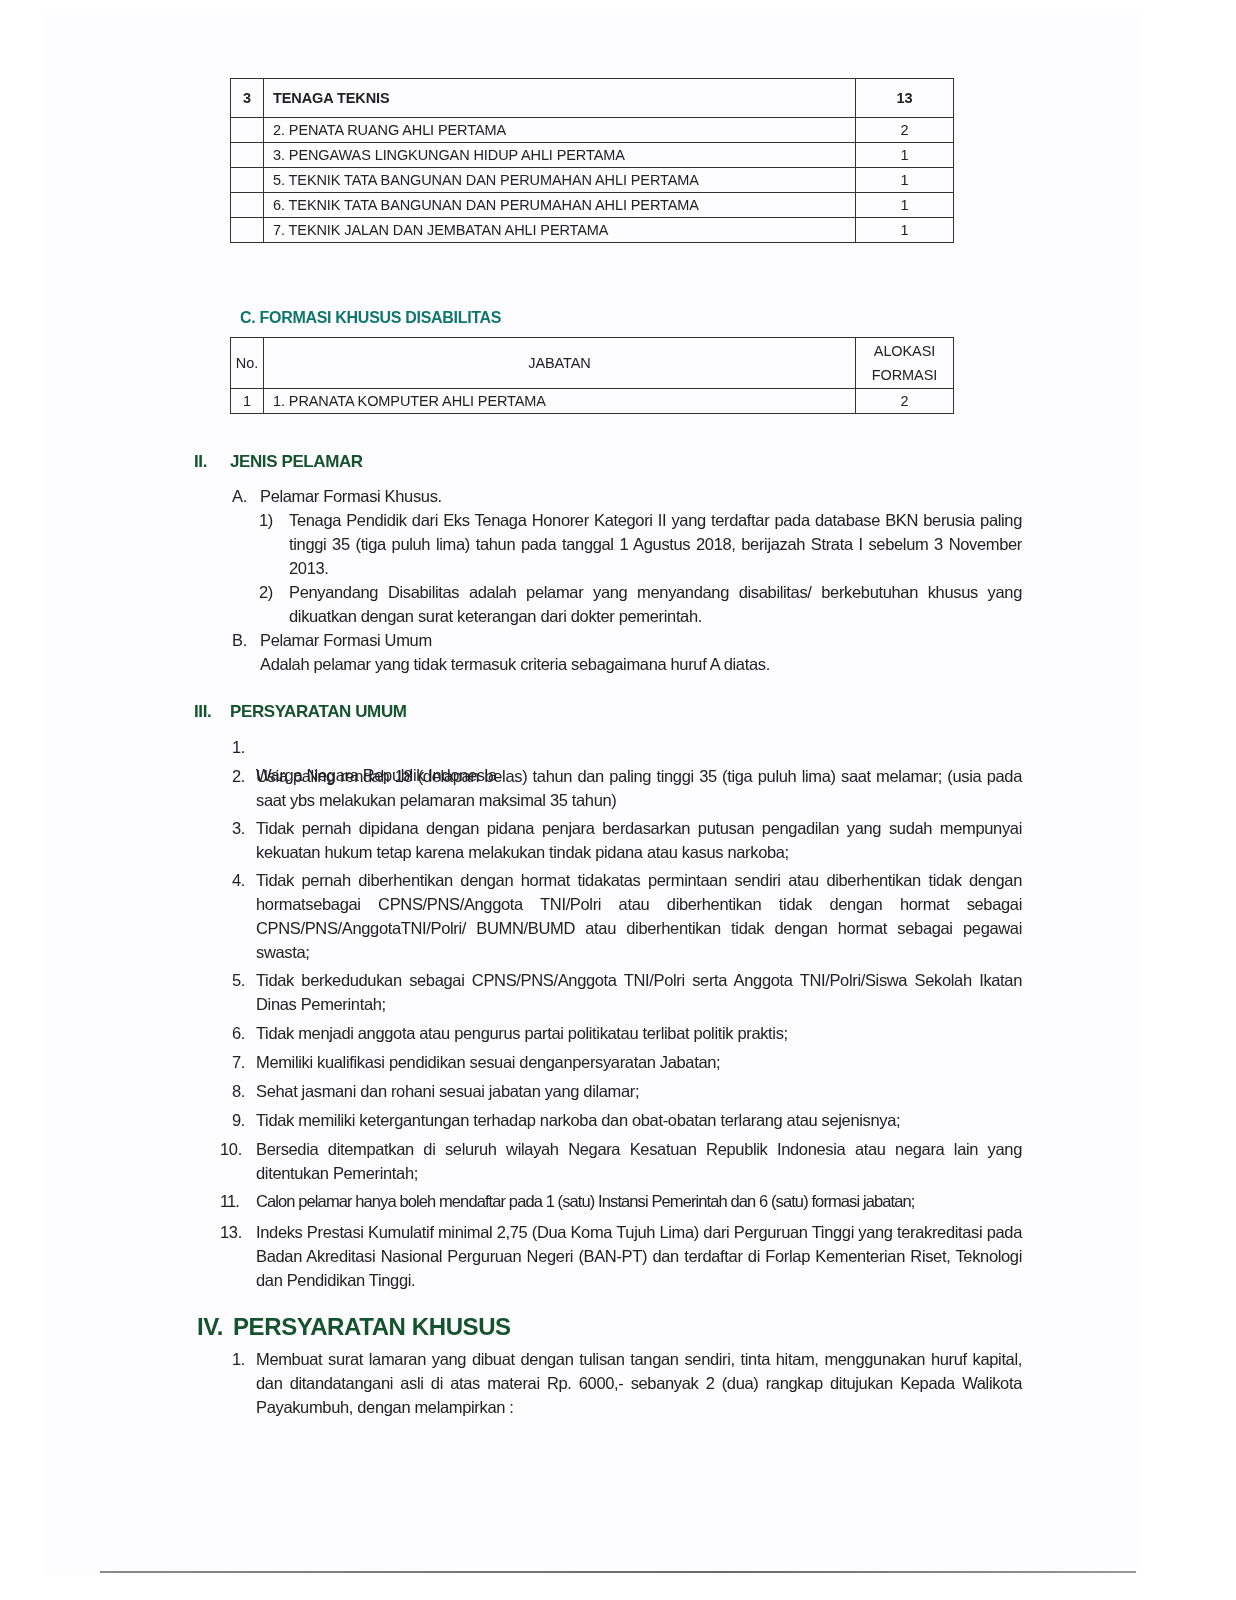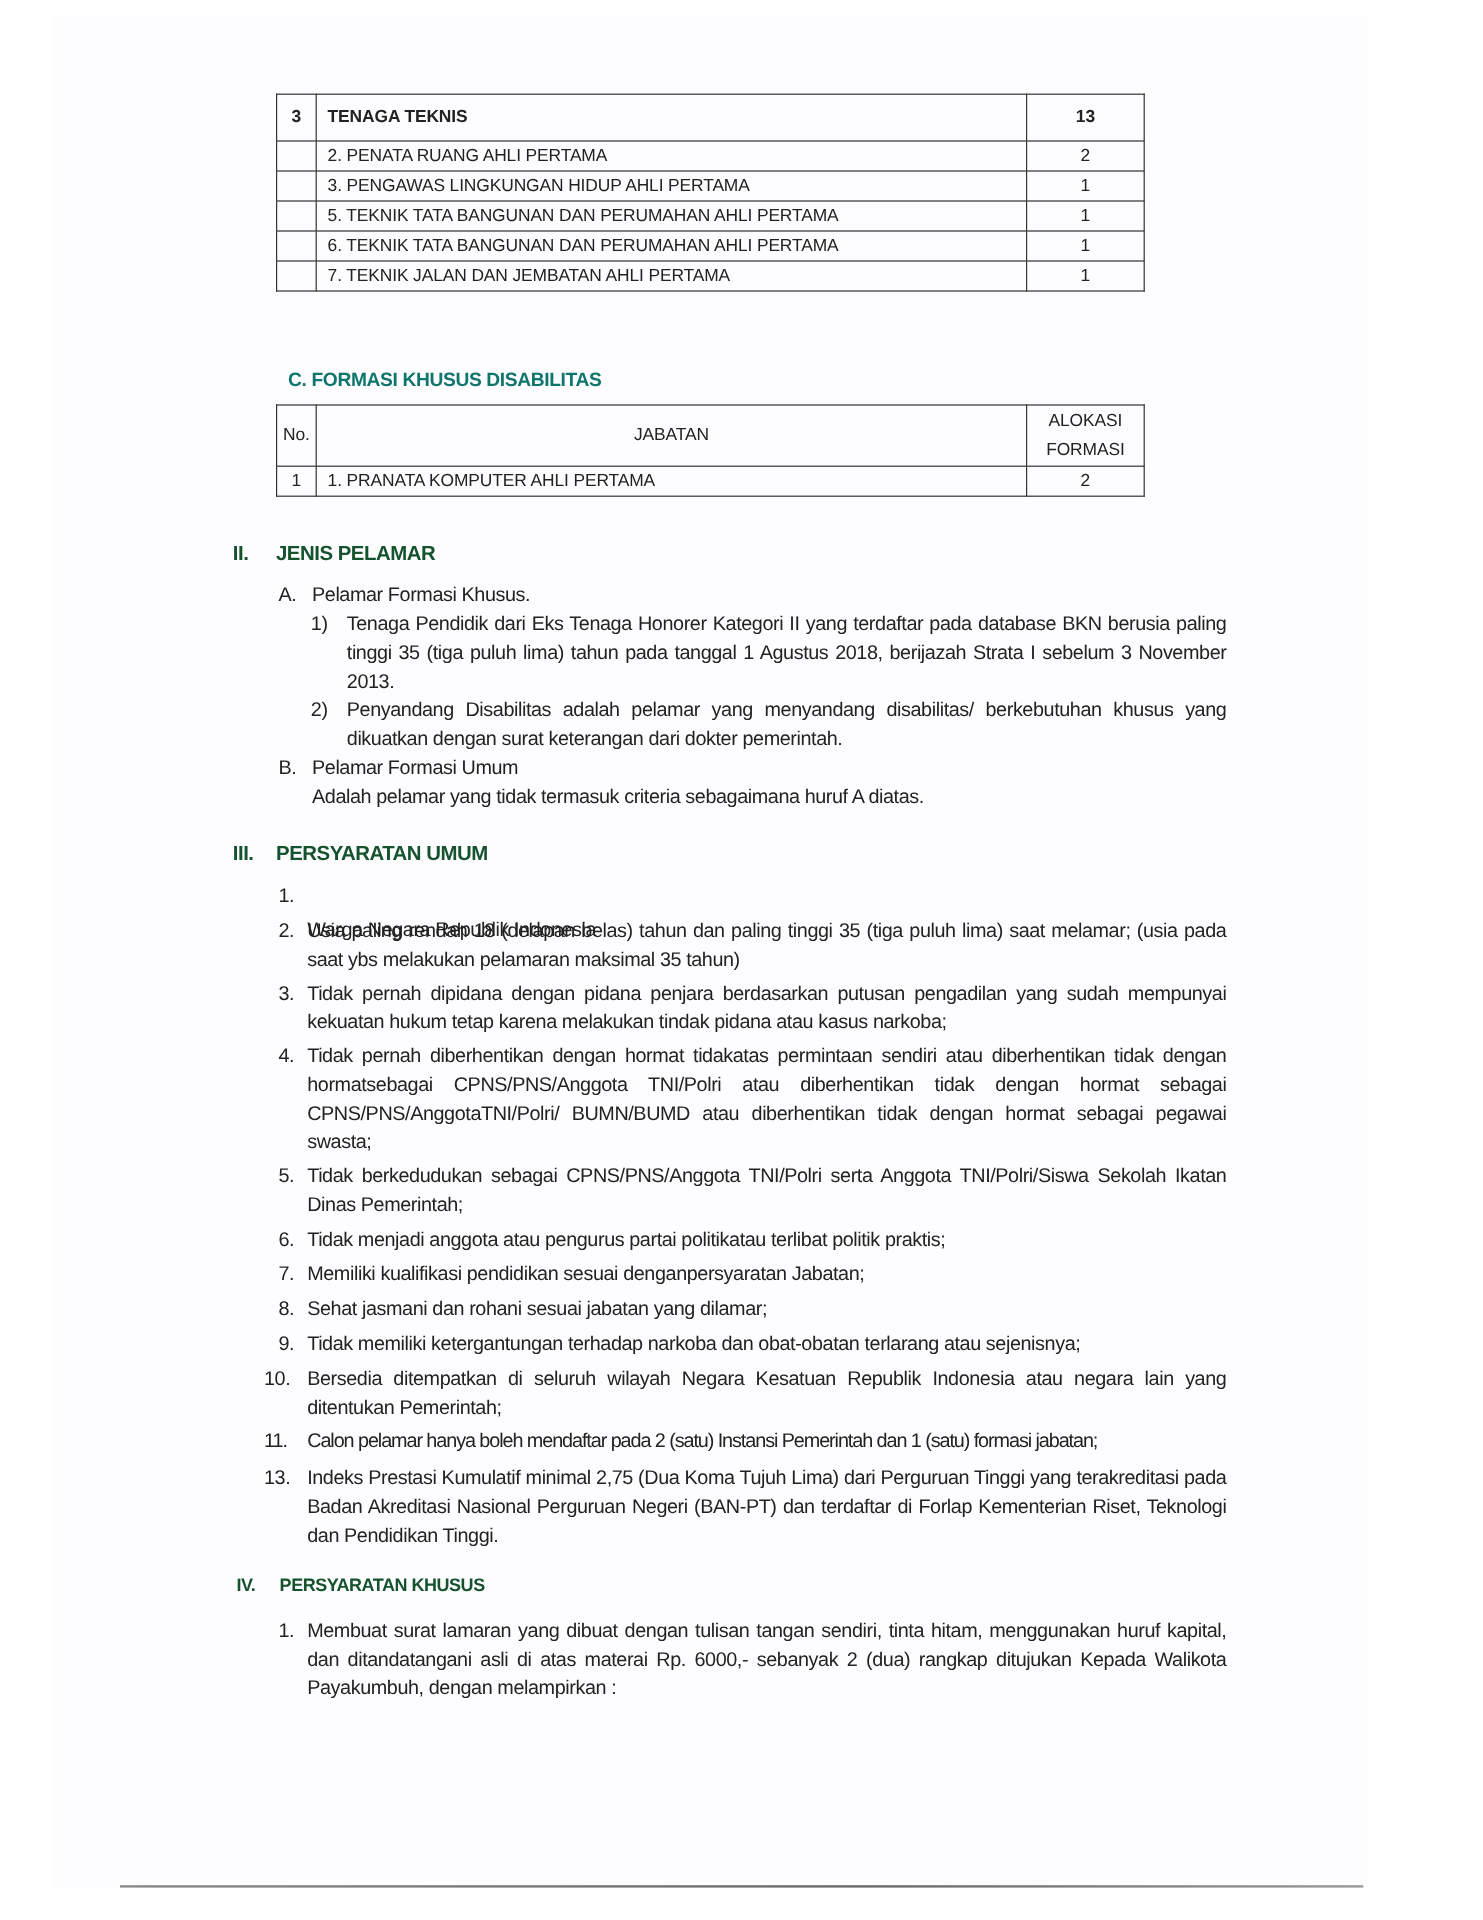--- a/index.html
+++ b/index.html
@@ -74,21 +74,21 @@
     }
     .sec-title {
       position: absolute;
       font-family: "Liberation Sans", sans-serif;
       font-weight: bold;
       font-size: 17px;
       color: #14532d;
       letter-spacing: -0.4px;
     }
     .sec-title .num { display: inline-block; width: 36px; }
-    .sec-title.big { font-size: 15px; }
+    .sec-title.big { font-size: 24px; }
     .item {
       position: absolute;
       font-family: "Liberation Sans", sans-serif;
       font-size: 16.5px;
       line-height: 24px;
       color: #222;
       letter-spacing: -0.35px;
     }
     .item .marker {
       position: absolute;
@@ -233,21 +233,21 @@
   <div class="item" style="left:232px; top:1108px; width:790px;">
     <span class="marker">9.</span>
     <span class="body" style="padding-left:24px;">Tidak memiliki ketergantungan terhadap narkoba dan obat-obatan terlarang atau sejenisnya;</span>
   </div>
   <div class="item" style="left:220px; top:1137px; width:802px;">
     <span class="marker">10.</span>
     <span class="body" style="padding-left:36px;">Bersedia ditempatkan  di seluruh wilayah Negara Kesatuan Republik Indonesia atau negara lain yang ditentukan Pemerintah;</span>
   </div>
   <div class="item narrow" style="left:220px; top:1189px; width:802px;">
     <span class="marker">11.</span>
-    <span class="body" style="padding-left:36px;">Calon pelamar hanya boleh mendaftar pada 2 (satu) Instansi Pemerintah dan 1 (satu) formasi jabatan;</span>
+    <span class="body" style="padding-left:36px;">Calon pelamar hanya boleh mendaftar pada 1 (satu) Instansi Pemerintah dan 6 (satu) formasi jabatan;</span>
   </div>
   <div class="item" style="left:220px; top:1220px; width:802px;">
     <span class="marker">13.</span>
     <span class="body" style="padding-left:36px;">Indeks Prestasi Kumulatif minimal 2,75 (Dua Koma Tujuh Lima)  dari Perguruan Tinggi yang terakreditasi pada Badan Akreditasi Nasional Perguruan Negeri (BAN-PT) dan terdaftar di Forlap Kementerian Riset, Teknologi dan Pendidikan Tinggi.</span>
   </div>
 
   <div class="sec-title big" style="left:197px; top:1313px;">
     <span class="num">IV.</span><span>PERSYARATAN KHUSUS</span>
   </div>
 

